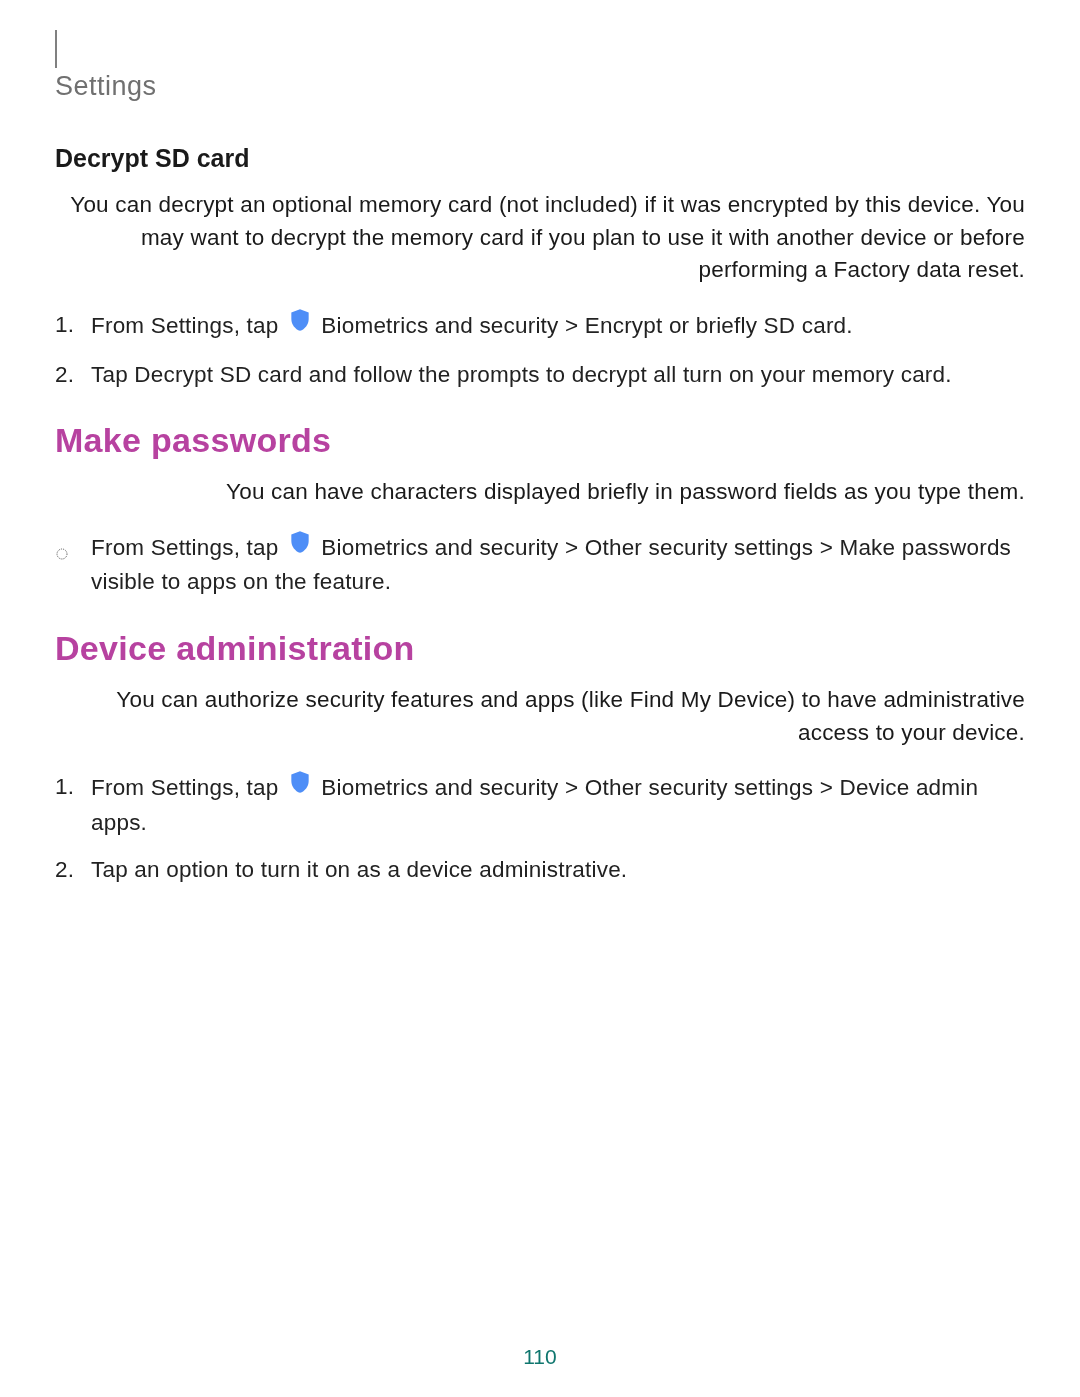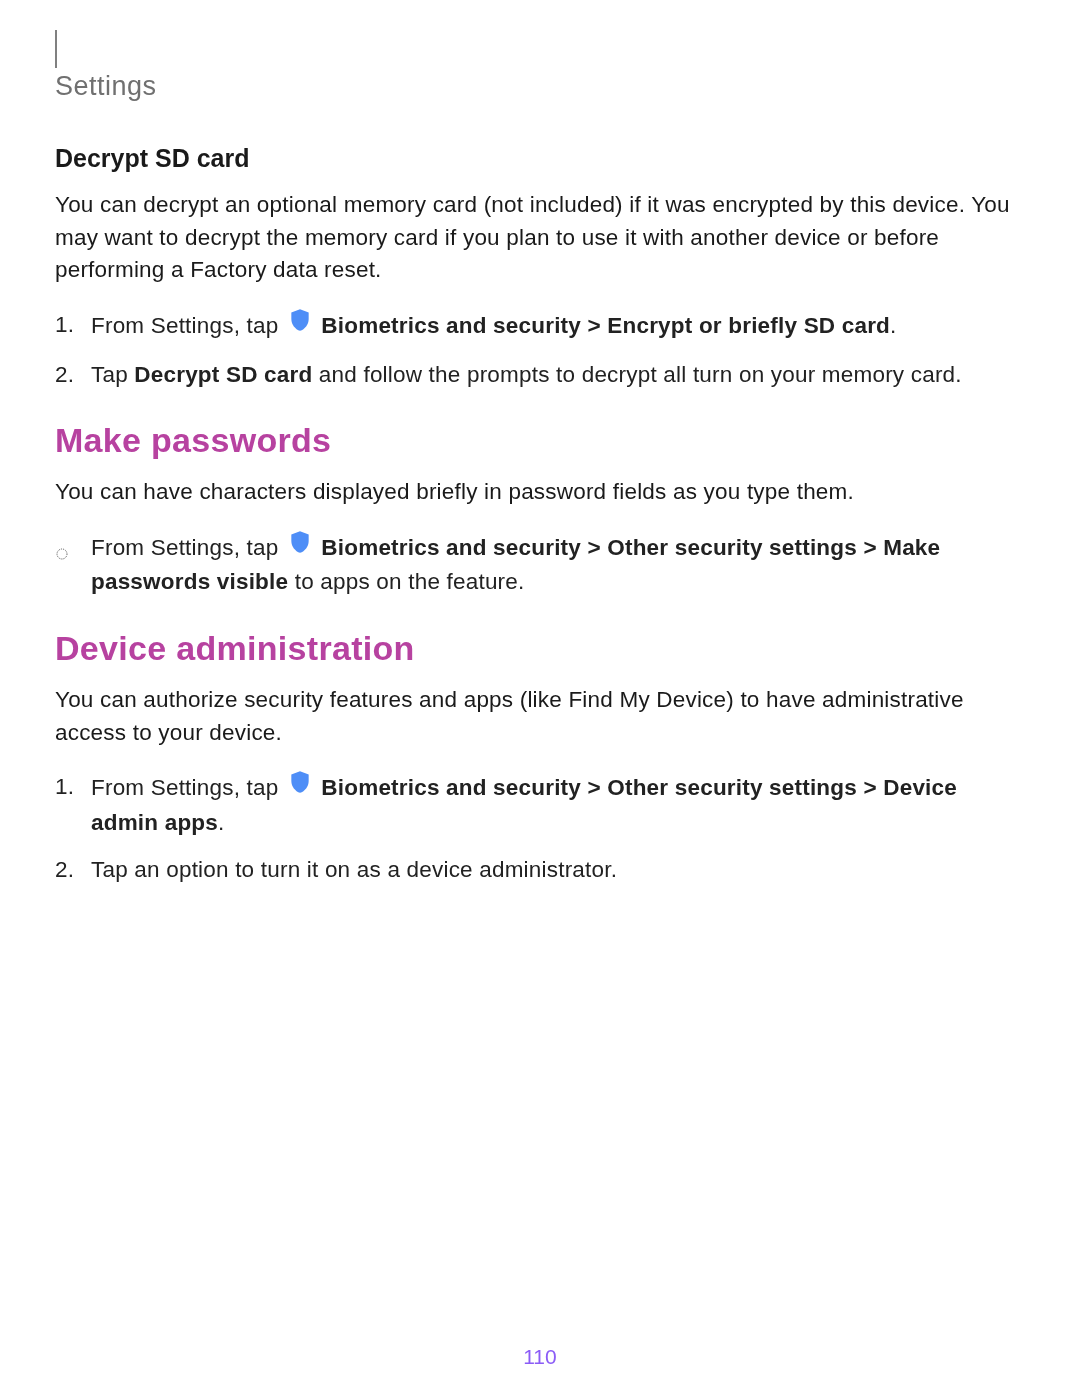--- a/index.html
+++ b/index.html
@@ -40,20 +40,21 @@
       font-weight: 700;
       color: #1a1a1a;
       margin-bottom: 16px;
     }
     .body-text {
       font-size: 22.5px;
       line-height: 1.45;
       color: #1a1a1a;
       margin-bottom: 22px;
       letter-spacing: 0.2px;
+      text-align: right;
     }
     .list-ol {
       list-style: none;
       counter-reset: item;
       margin-left: 36px;
       margin-bottom: 30px;
     }
     .list-ol > li {
       counter-increment: item;
       font-size: 22.5px;
@@ -95,31 +96,31 @@
       color: #b742a0;
     }
     .shield-icon {
       display: inline-block;
       vertical-align: middle;
       margin: 0 2px;
       position: relative;
       top: -2px;
     }
     .bold {
-      font-weight: 700;
+      font-weight: 400;
       text-align: right;
     }
     .page-number {
       position: absolute;
       bottom: 28px;
       left: 0;
       right: 0;
       text-align: center;
       font-size: 21px;
-      color: #8b5cf6;
+      color: #0f766e;
     }
     .inline-run {
       display: inline;
     }
   </style>
 </head>
 <body>
 
 <div class="header-section">
   <div class="header-bar"></div>
@@ -171,17 +172,17 @@
   <li>
     <span class="inline-run">From Settings, tap </span>
     <span class="shield-icon">
       <svg width="26" height="26" viewBox="0 0 24 24">
           <path fill="#4e8ef7" d="M12 2 L20 5 V11 C20 16 16.5 20.5 12 22 C7.5 20.5 4 16 4 11 V5 Z"></path>
         </svg>
     </span>
     <span class="inline-run bold">Biometrics and security</span><span class="inline-run bold"> &gt; </span><span class="inline-run bold">Other security settings</span><span class="inline-run bold"> &gt; </span><span class="inline-run bold">Device admin apps</span><span class="inline-run">.</span>
   </li>
   <li>
-    <span class="inline-run">Tap an option to turn it on as a device administrator.</span>
+    <span class="inline-run">Tap an option to turn it on as a device administrative.</span>
   </li>
 </ol>
 
 <div class="page-number">110</div>
 
 </body></html>

